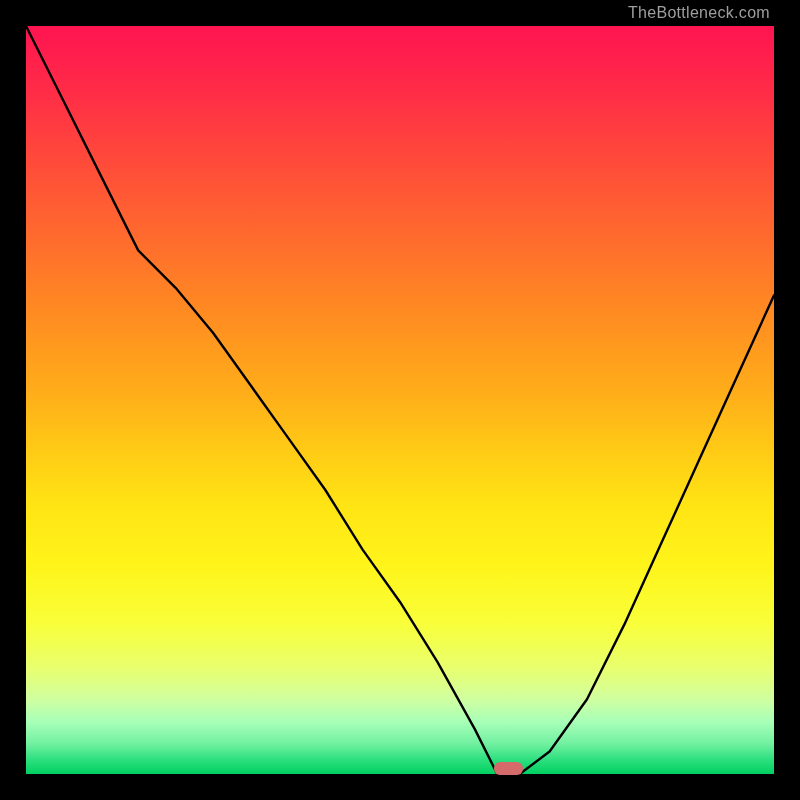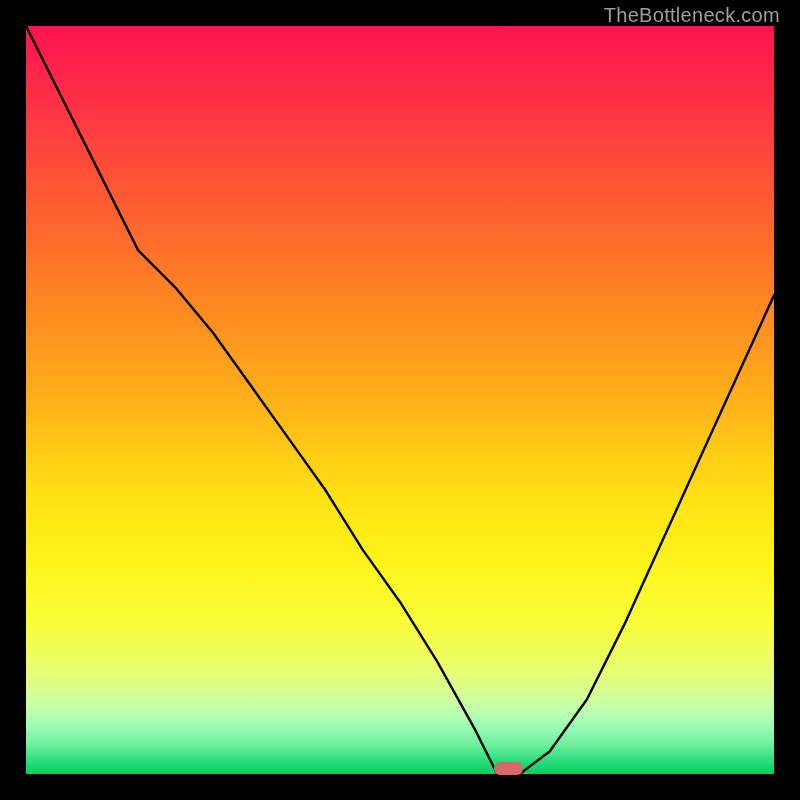--- a/index.html
+++ b/index.html
@@ -52,23 +52,23 @@
     pointer-events: none;
   }
   .marker {
     position: absolute;
     background: #d46a6a;
     border-radius: 6px;
   }
   .watermark {
     position: absolute;
     top: 4px;
-    right: 20px;
+    right: 30px;
     color: #9e9e9e;
-    font-size: 20px;
+    font-size: 16px;
     font-weight: 500;
     letter-spacing: 0.3px;
     user-select: none;
   }
 </style>
 </head>
 <body>
 
 <div class="frame">
   <div class="plot">

